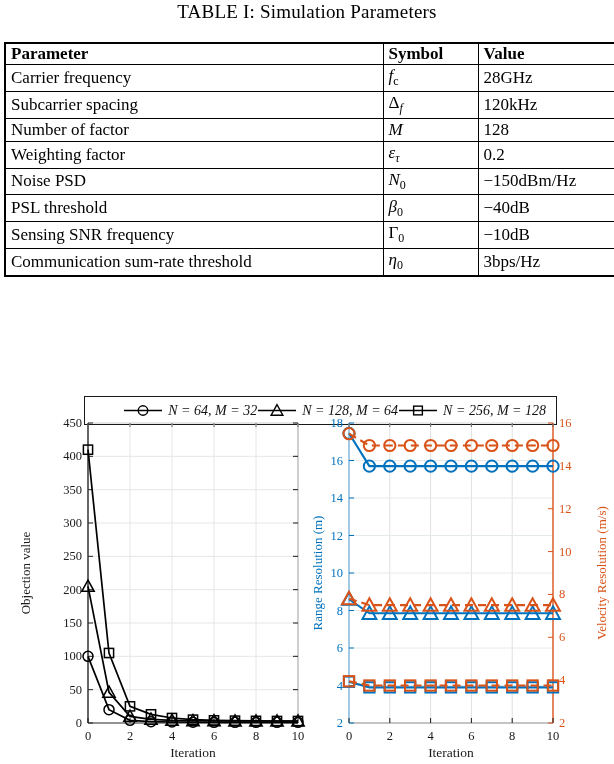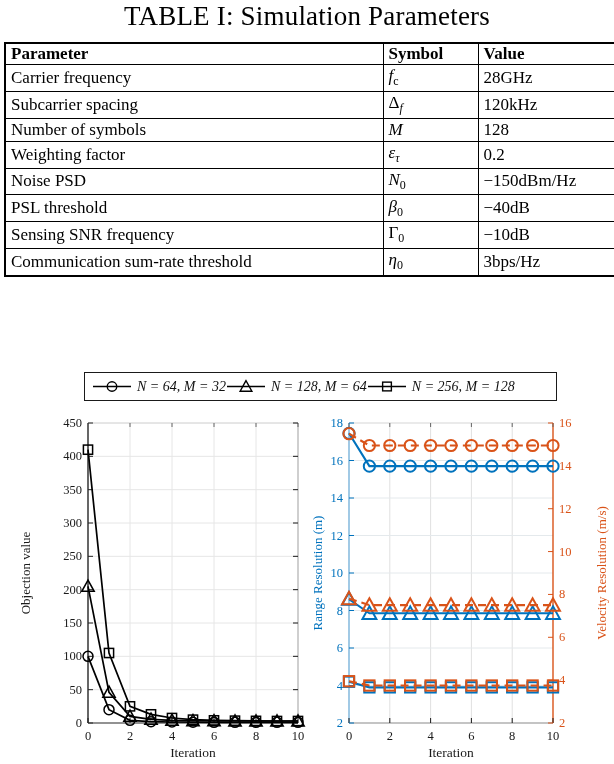--- a/index.html
+++ b/index.html
@@ -1,25 +1,25 @@
 <!DOCTYPE html>
 <html><head>
 <meta charset="utf-8">
 <style>
   html,body{margin:0;padding:0;background:#fff;}
   body{width:614px;height:764px;position:relative;font-family:"Liberation Serif",serif;color:#000;overflow:hidden;}
   .page{position:absolute;inset:0;background:#fff;}
-  .doc-title{position:absolute;top:1px;left:0;width:614px;text-align:center;font-size:27px;letter-spacing:.2px;}
+  .doc-title{position:absolute;top:1px;left:0;width:614px;text-align:center;font-size:19px;letter-spacing:.2px;}
   table.params{position:absolute;top:42px;left:4px;width:613px;height:235px;border-collapse:collapse;table-layout:fixed;font-size:17px;border:2px solid #000;}
   table.params th,table.params td{border:1.5px solid #000;padding:0 0 0 5px;vertical-align:middle;white-space:nowrap;overflow:hidden;text-align:left;font-weight:normal;}
   table.params th{font-weight:bold;}
   td.sym{font-style:italic;}
   sub{font-size:12px;}
   sup{font-size:12px;}
-  .legend{position:absolute;left:84px;top:372px;width:473px;height:29px;box-sizing:border-box;border:1.2px solid #1a1a1a;background:#fff;display:flex;align-items:center;justify-content:flex-start;padding:0 10px 0 7px;}
+  .legend{position:absolute;left:84px;top:396px;width:473px;height:29px;box-sizing:border-box;border:1.2px solid #1a1a1a;background:#fff;display:flex;align-items:center;justify-content:flex-end;padding:0 10px 0 7px;}
   .legend-entry{display:flex;align-items:center;gap:5px;}
   .legend-label{font-style:italic;font-size:14px;color:#111;white-space:nowrap;}
   svg.chart{position:absolute;overflow:visible;}
   #chart-left{left:0;top:410px;}
   #chart-right{left:300px;top:410px;}
   svg text{font-family:"Liberation Serif",serif;}
 </style>
 </head>
 <body>
 
@@ -44,21 +44,21 @@
           <td>Carrier frequency</td>
           <td class="sym"><i style="font-style: italic;">f</i><sub style="font-style: normal;">c</sub></td>
           <td>28GHz</td>
         </tr>
         <tr>
           <td>Subcarrier spacing</td>
           <td class="sym"><span style="font-style: normal;">Δ</span><sub style="font-style: italic;">f</sub></td>
           <td>120kHz</td>
         </tr>
         <tr>
-          <td>Number of symbols</td>
+          <td>Number of factor</td>
           <td class="sym"><i style="font-style: italic;">M</i></td>
           <td>128</td>
         </tr>
         <tr>
           <td>Weighting factor</td>
           <td class="sym"><i style="font-style: italic;">ε</i><sub style="font-style: italic;">τ</sub></td>
           <td>0.2</td>
         </tr>
         <tr>
           <td>Noise PSD</td>

